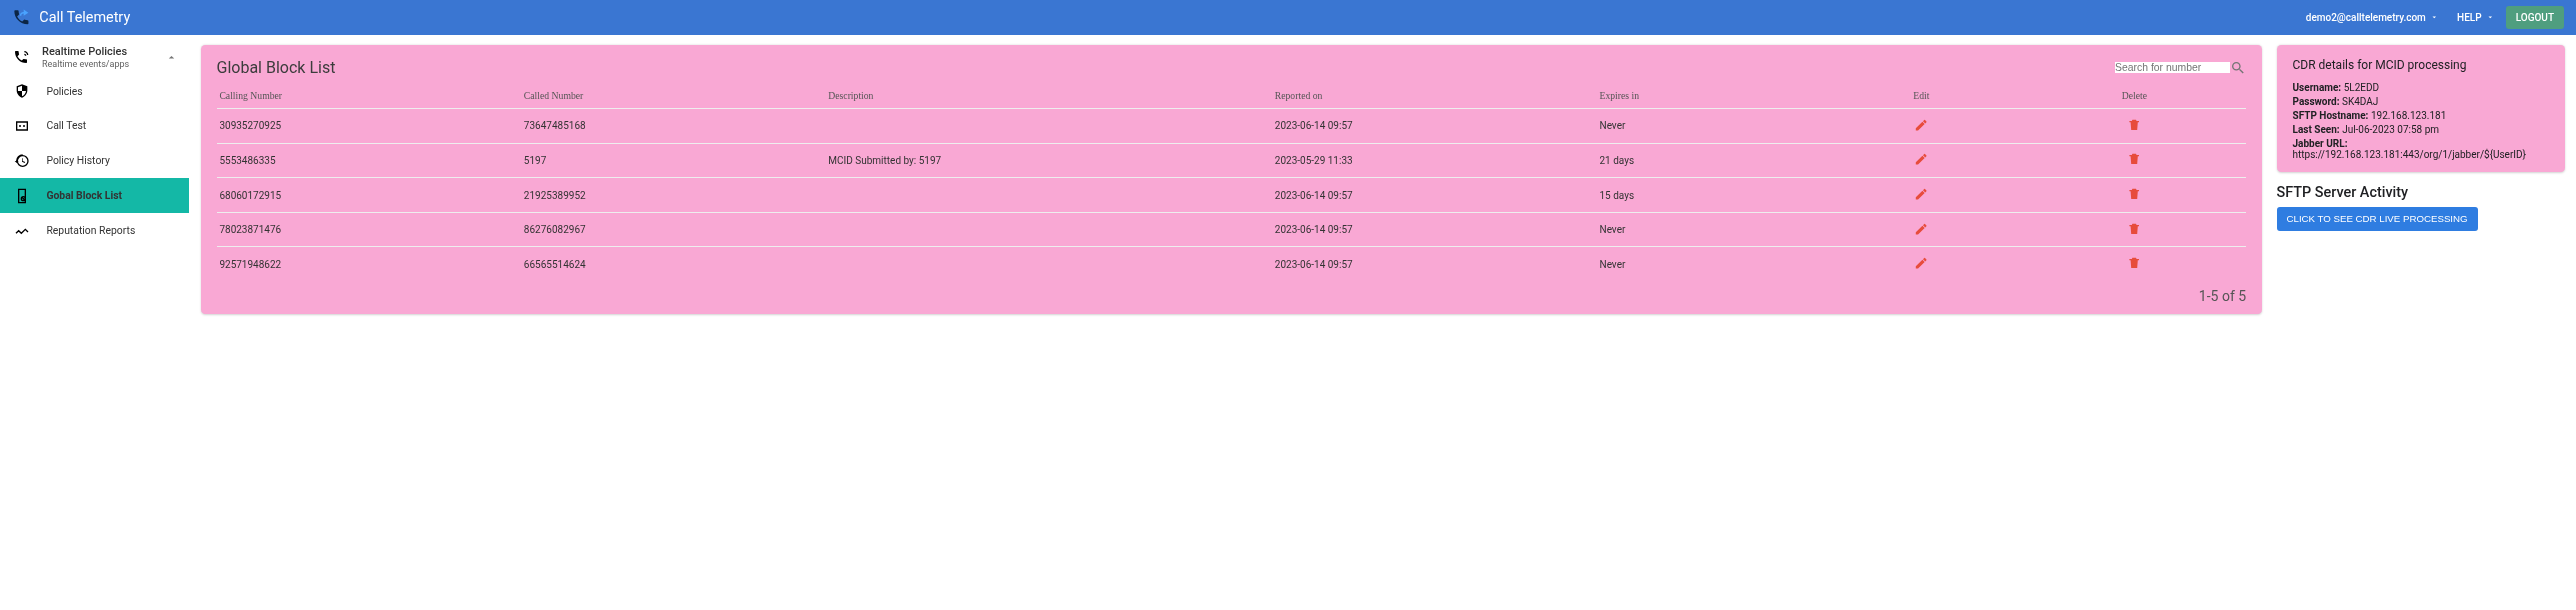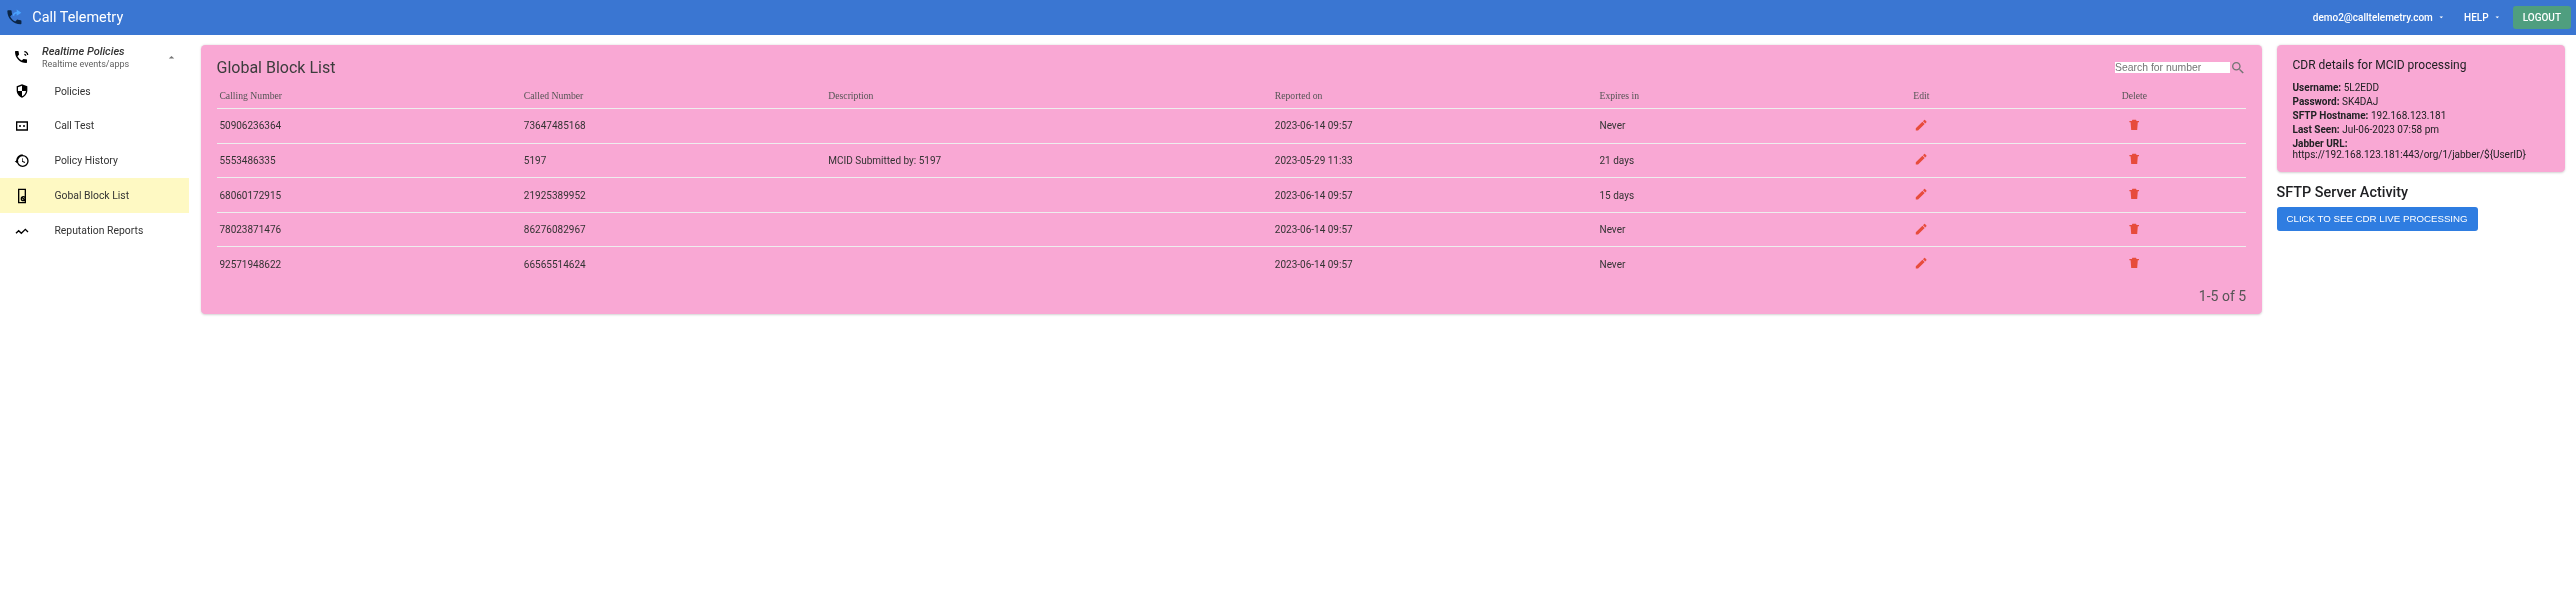--- a/index.html
+++ b/index.html
@@ -1,38 +1,38 @@
 <!DOCTYPE html>
 <html style="font-size:11.5px"><head>
 <meta charset="utf-8">
 <style>
   * { box-sizing: border-box; margin: 0; padding: 0; }
   body { font-family: Roboto, Arial, sans-serif; font-size: 10px; color: #202124; background: #fff; }
   
   
-  .header { background: #3a76d2; color: #fff; height: 35px; display: flex; align-items: center; padding: 0 5px; }
+  .header { background: #3a76d2; color: #fff; height: 35px; display: flex; align-items: center; padding: 0 12px; }
   .logo-area { display: flex; align-items: center; gap: 8.6px; }
   .logo-icon { width: 18.7px; height: 18.7px; }
   .app-title { font-size: 14.4px; font-weight: 400; }
   .header-spacer { flex: 1; }
   .header-right { display: flex; align-items: center; gap: 4px; }
   .header-item { font-size: 10px; font-weight: 500; padding: 4.3px 7.2px; display:flex; align-items:center; gap:4.3px; cursor:pointer;}
   .logout-btn { background: #4f9e7f; color: #fff; padding: 5.8px 10px; border-radius: 2.9px; font-weight: 500; }
   
   
   .body-area { display: flex; }
   
   
   .sidebar { width: 189px; padding-top: 4.3px; }
   .sb-section-header { display:flex; align-items:center; padding: 5.8px 11.5px 4.3px 13px; gap:13px; cursor:pointer;}
-  .sb-section-title { font-size: 11px; font-weight: 500; color:#333;font-style:italic;}
+  .sb-section-title { font-size: 11px; font-weight: 500; color:#333;}
   .sb-section-sub { font-size: 9px; color: #616161; margin-top:1.4px;}
   .sb-chevron { color:#757575; }
-  .sb-item { display:flex; align-items:center; gap: 24px; padding: 9.4px 14.4px; font-size: 10.4px; color:#333; cursor:pointer;}
-  .sb-item.active { background: #fef9c3; }
+  .sb-item { display:flex; align-items:center; gap: 16px; padding: 9.4px 14.4px; font-size: 10.4px; color:#333; cursor:pointer;}
+  .sb-item.active { background: #14b8a6; font-weight: bold; }
   .sb-icon { width:16px; height:16px; display:flex; align-items:center; justify-content:center; color:#202124;}
   
   
   .main { flex:1; display:flex; gap: 14.4px; padding: 10px 11.5px 7.2px 11.5px; align-items:flex-start;}
   
   
   .card { background:#f9a8d4; border-radius:4.3px; box-shadow: 0 0.7px 2.2px rgba(0,0,0,0.18); padding: 13px 16px 10px 16px; }
   .table-card { flex:1; }
   .right-col { width: 288px; display:flex; flex-direction:column; gap: 8.6px;}
   
@@ -197,21 +197,21 @@
           <th>Called Number</th>
           <th>Description</th>
           <th>Reported on</th>
           <th>Expires in</th>
           <th>Edit</th>
           <th>Delete</th>
         </tr>
           </thead>
         <tbody id="table-body">
             <tr>
-              <td>50906236364</td>
+              <td>30935270925</td>
               <td>73647485168</td>
               <td></td>
               <td>2023-06-14 09:57</td>
               <td>Never</td>
               <td><span class="icon-btn">
                   <svg viewBox="0 0 24 24" width="14.4" height="14.4">
                     <path fill="#e74c3c" d="M3 17.25V21h3.75L17.8 9.94l-3.75-3.75L3 17.25zM20.7 7.04a1 1 0 000-1.41l-2.34-2.34a1 1 0 00-1.41 0L15 5.24l3.75 3.75 1.95-1.95z"></path>
                   </svg>
                 </span></td>
               <td><span class="icon-btn">

